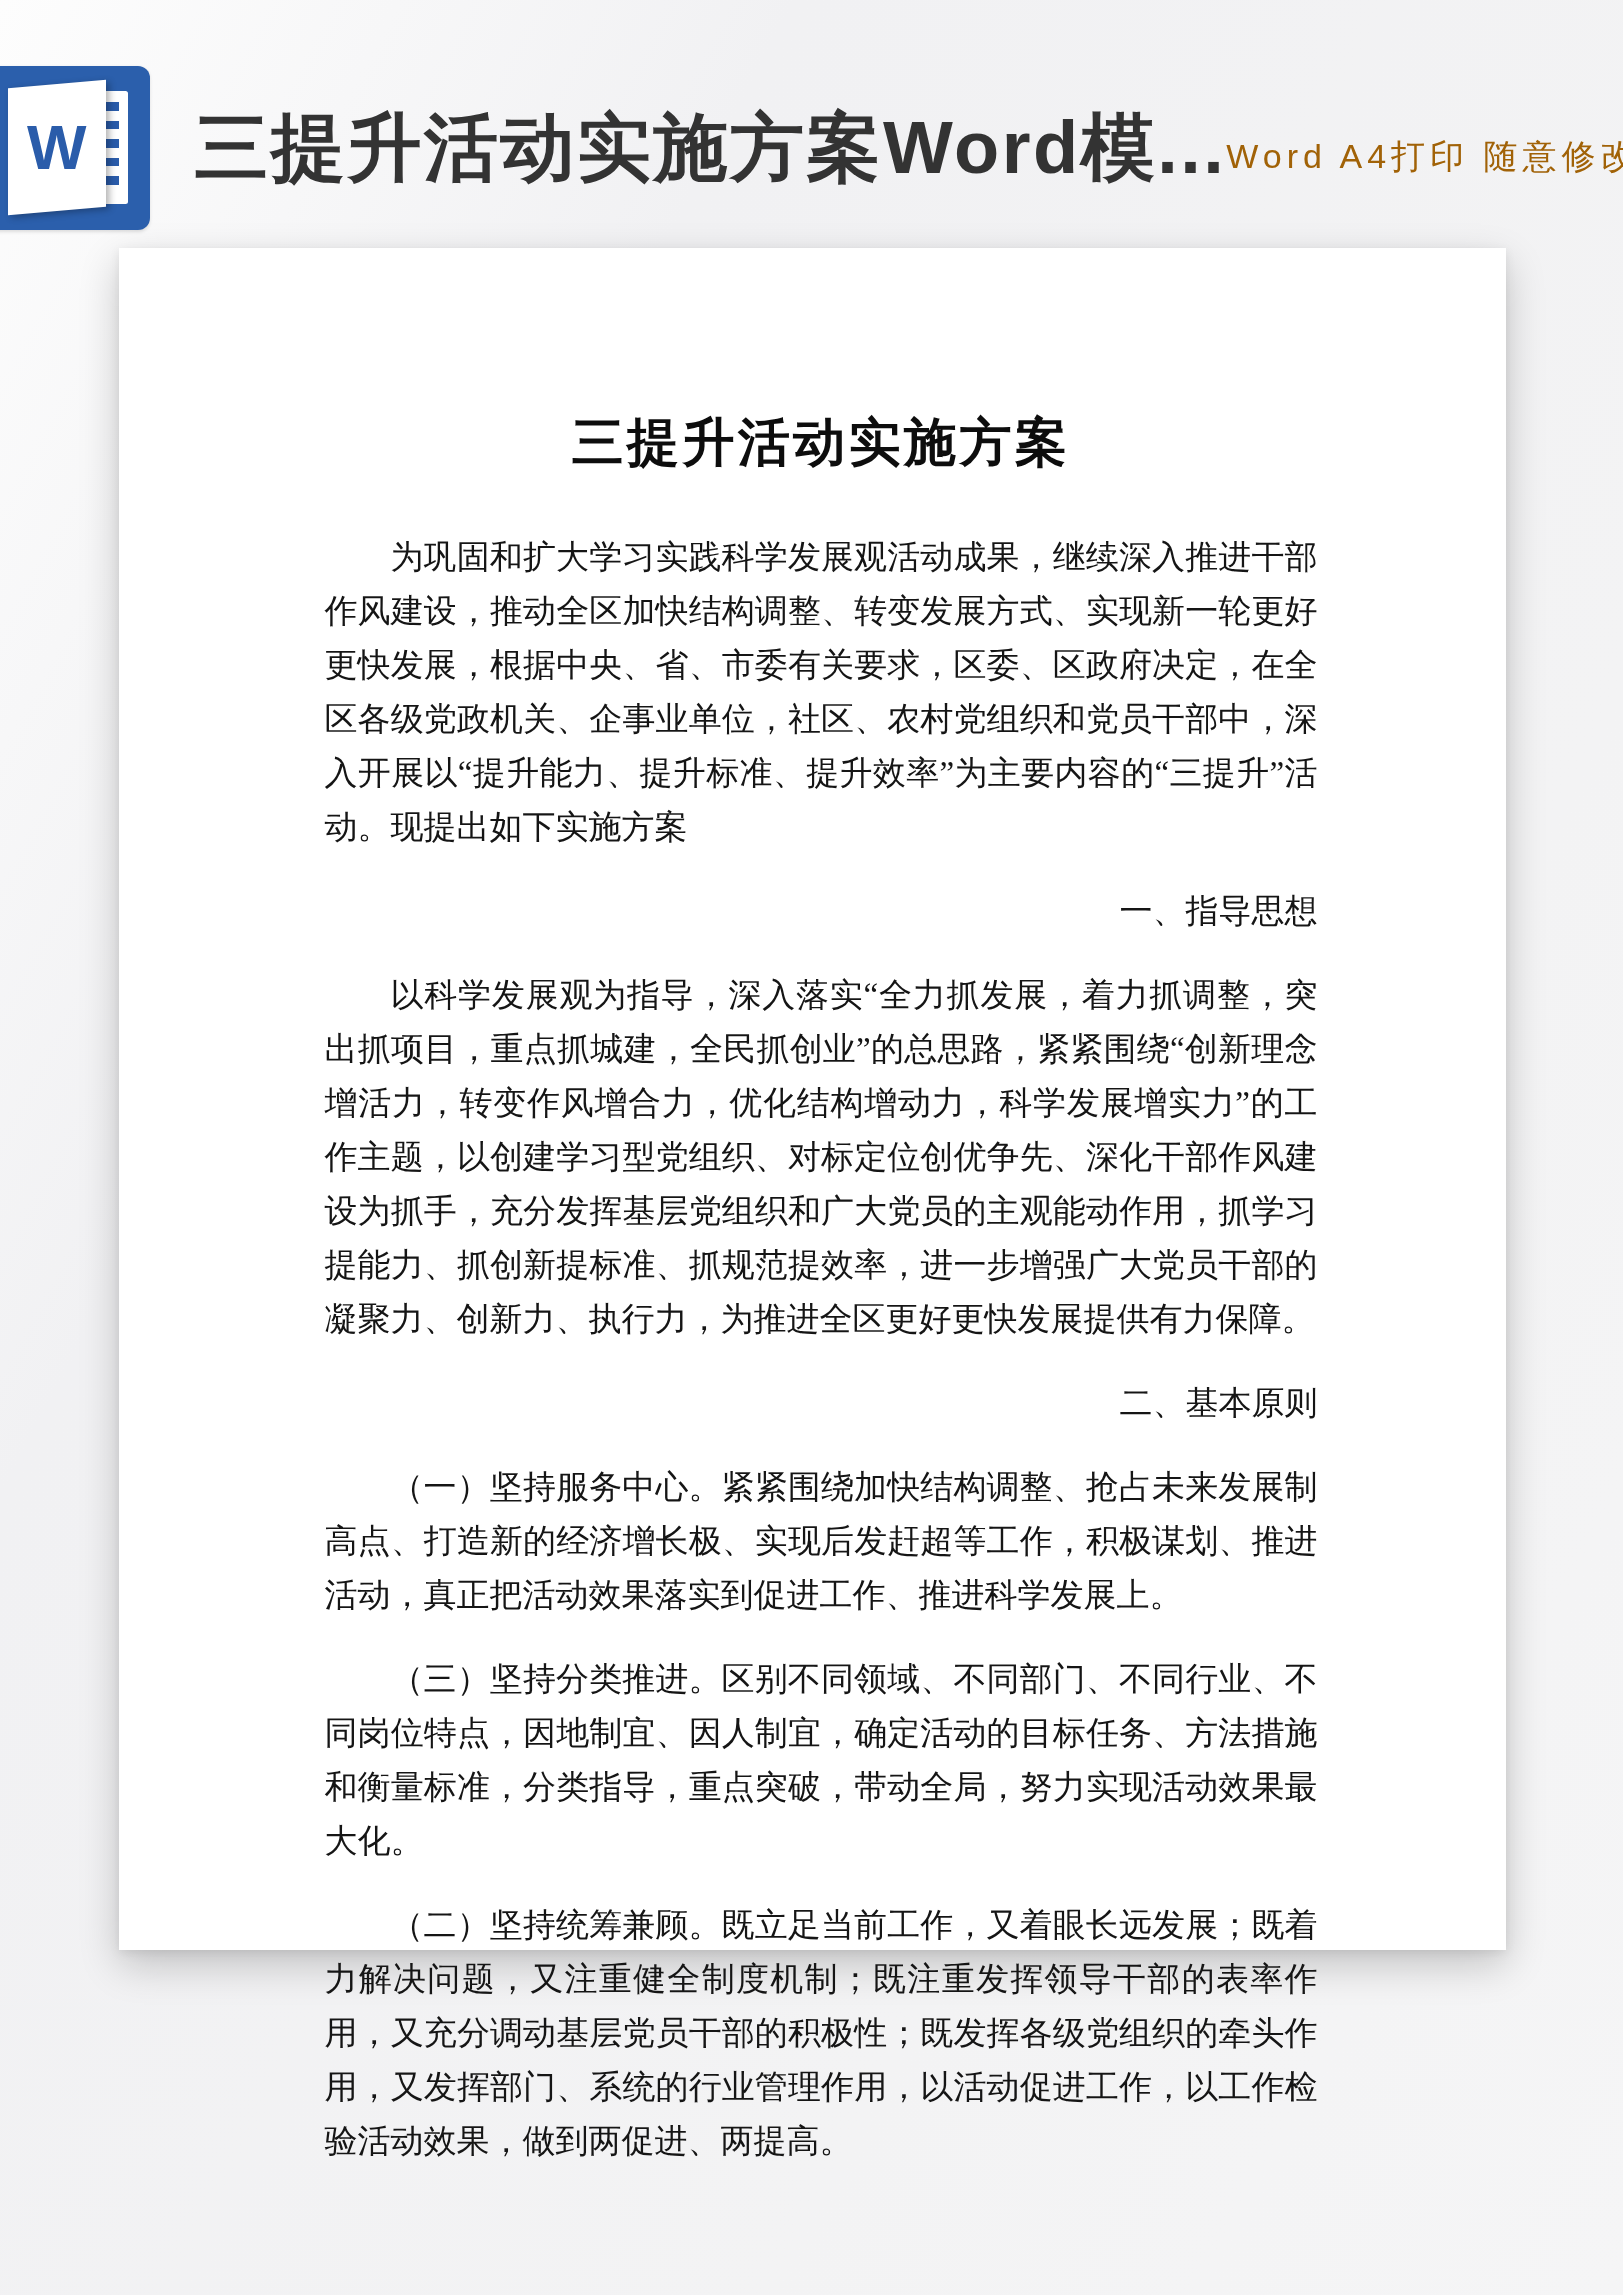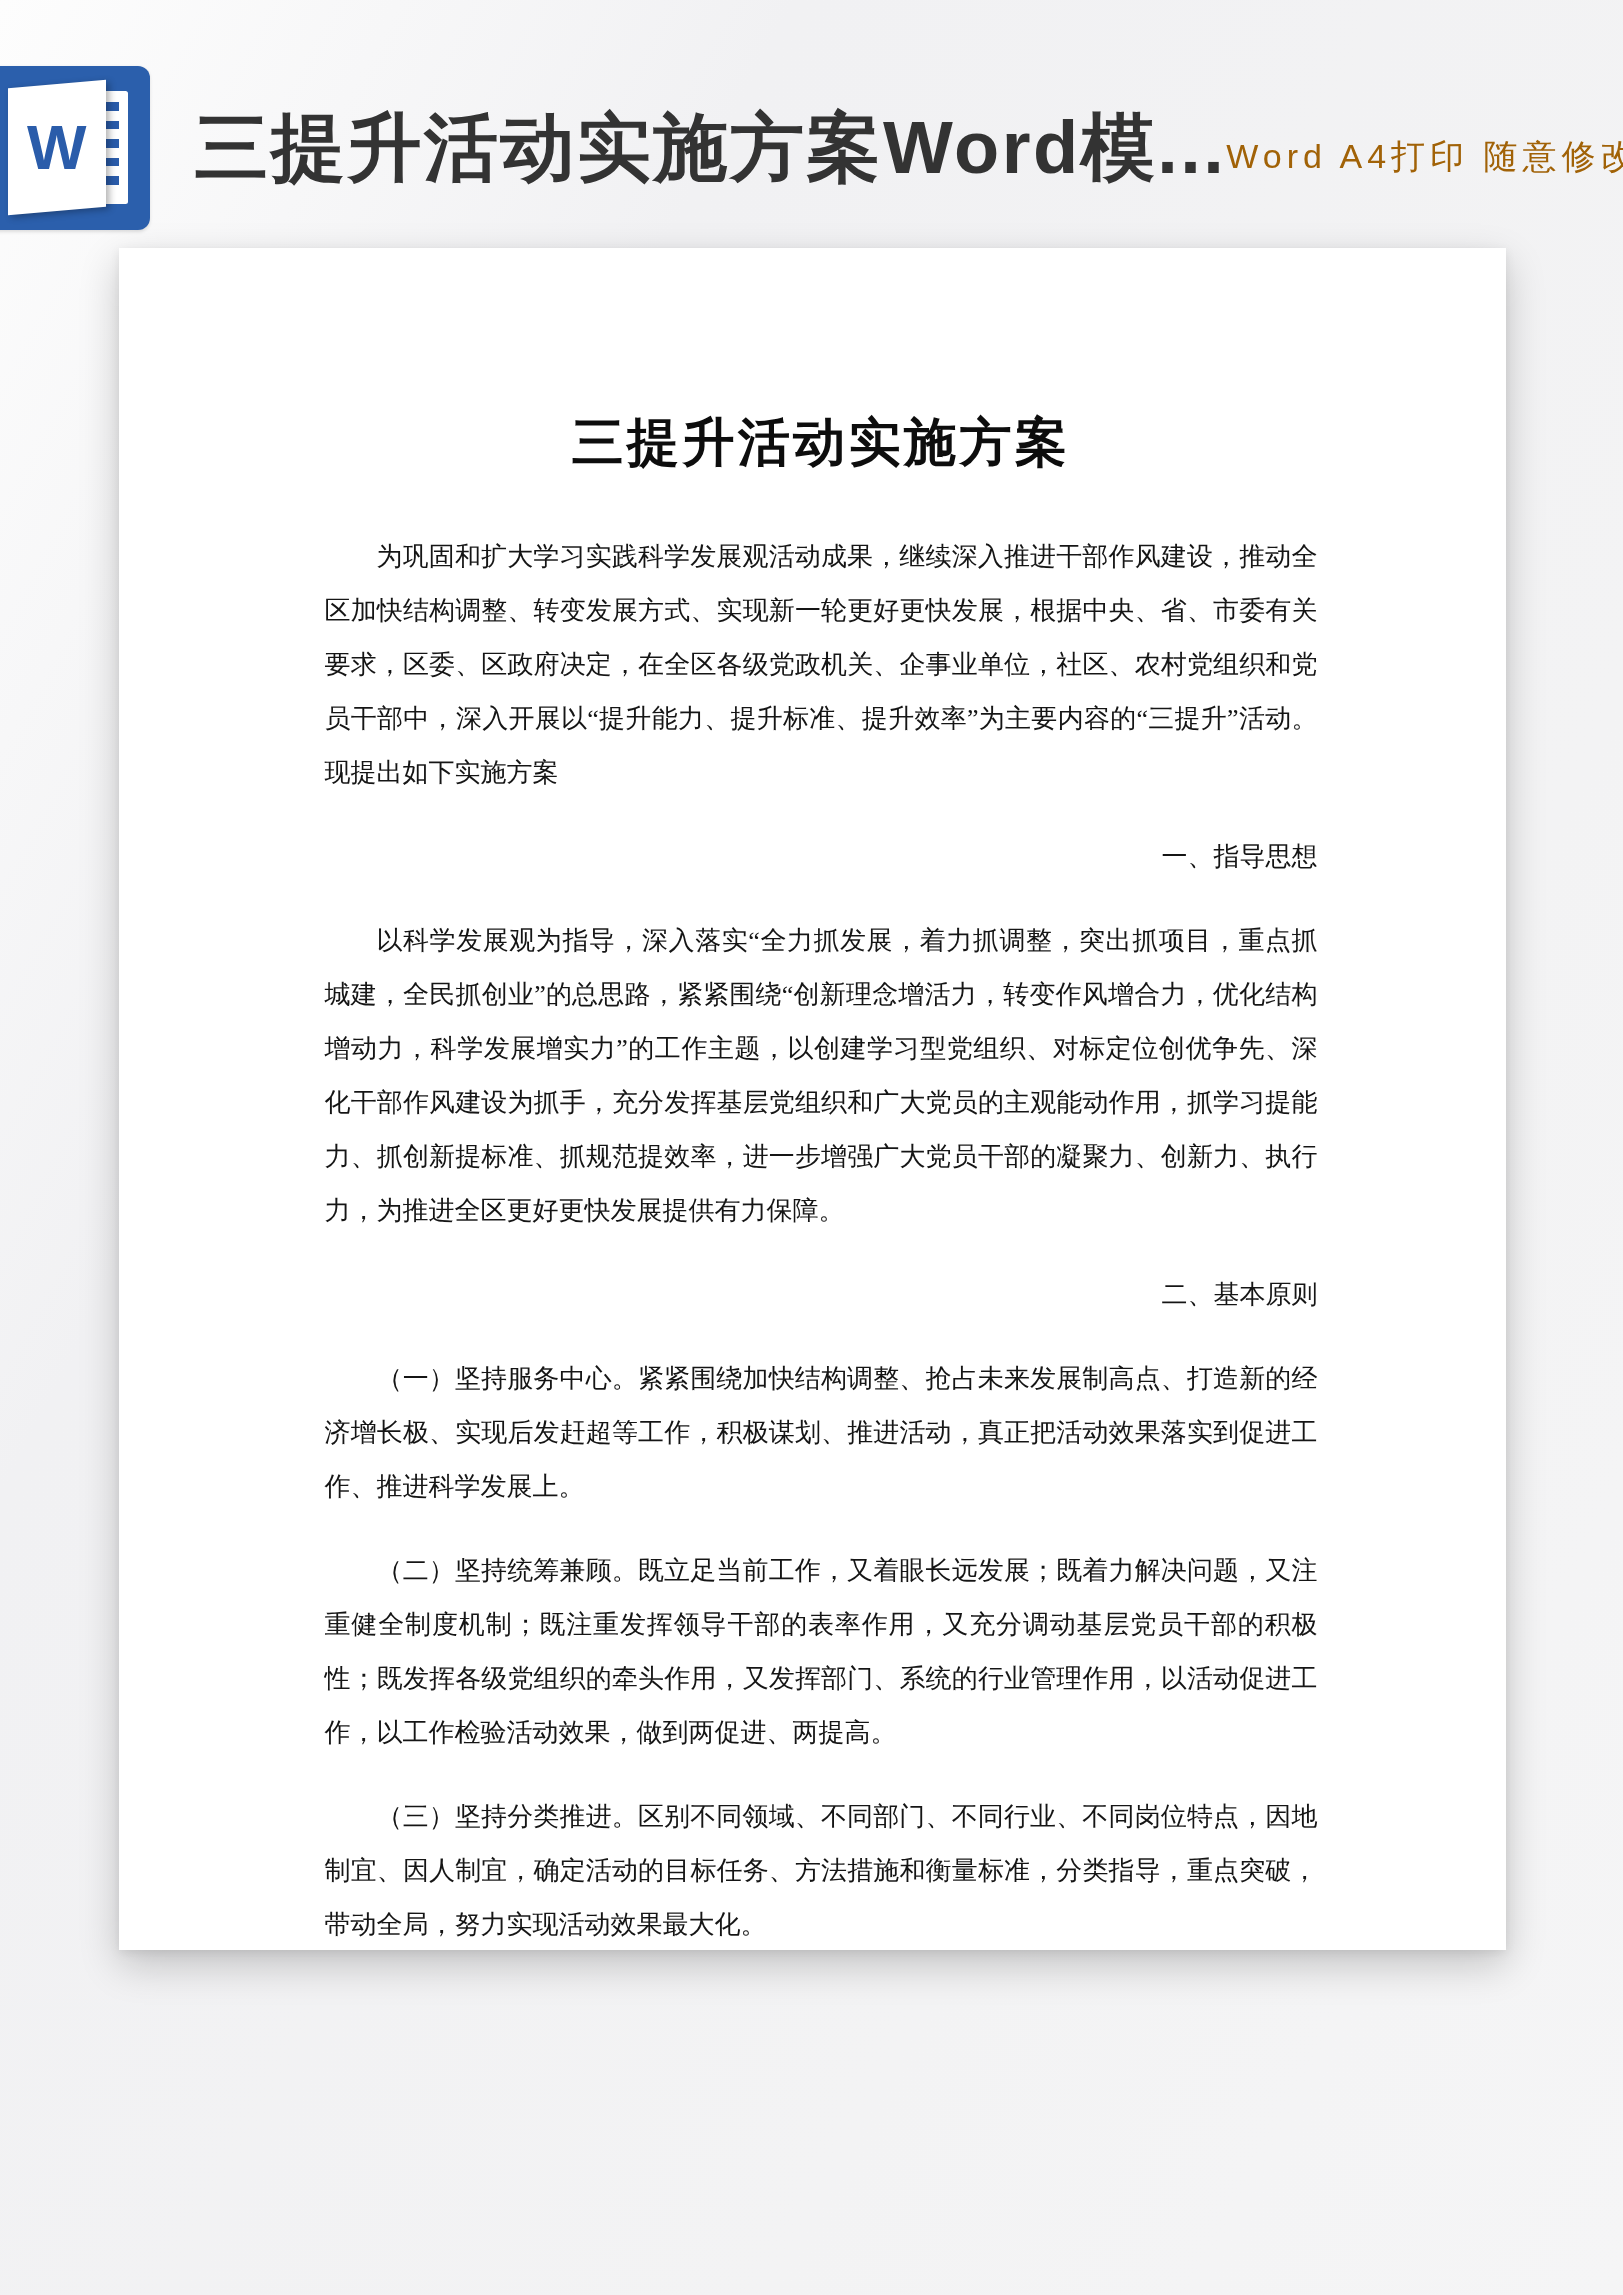--- a/index.html
+++ b/index.html
@@ -108,21 +108,21 @@
     font-family: "Liberation Serif", "DejaVu Serif", serif;
     font-size: 52px;
     line-height: 1;
     font-weight: bold;
     color: #0d0d0d;
     letter-spacing: 3.4px;
   }
   .doc-body p {
     margin: 0 0 30px 0;
     font-family: "Liberation Serif", "DejaVu Serif", serif;
-    font-size: 26px;
+    font-size: 33px;
     line-height: 54px;
     color: #151515;
     text-align: justify;
     text-indent: 2em;
   }
   .doc-body p.heading {
     text-align: right;
   }
 </style>
 </head>
@@ -142,17 +142,17 @@
 </div>
 
 <div class="page">
   <h2 class="doc-title">三提升活动实施方案</h2>
   <div class="doc-body">
       <p class="body">为巩固和扩大学习实践科学发展观活动成果，继续深入推进干部作风建设，推动全区加快结构调整、转变发展方式、实现新一轮更好更快发展，根据中央、省、市委有关要求，区委、区政府决定，在全区各级党政机关、企事业单位，社区、农村党组织和党员干部中，深入开展以“提升能力、提升标准、提升效率”为主要内容的“三提升”活动。现提出如下实施方案</p>
       <p class="heading">一、指导思想</p>
       <p class="body">以科学发展观为指导，深入落实“全力抓发展，着力抓调整，突出抓项目，重点抓城建，全民抓创业”的总思路，紧紧围绕“创新理念增活力，转变作风增合力，优化结构增动力，科学发展增实力”的工作主题，以创建学习型党组织、对标定位创优争先、深化干部作风建设为抓手，充分发挥基层党组织和广大党员的主观能动作用，抓学习提能力、抓创新提标准、抓规范提效率，进一步增强广大党员干部的凝聚力、创新力、执行力，为推进全区更好更快发展提供有力保障。</p>
       <p class="heading">二、基本原则</p>
       <p class="body">（一）坚持服务中心。紧紧围绕加快结构调整、抢占未来发展制高点、打造新的经济增长极、实现后发赶超等工作，积极谋划、推进活动，真正把活动效果落实到促进工作、推进科学发展上。</p>
+      <p class="body">（三）坚持分类推进。区别不同领域、不同部门、不同行业、不同岗位特点，因地制宜、因人制宜，确定活动的目标任务、方法措施和衡量标准，分类指导，重点突破，带动全局，努力实现活动效果最大化。</p>
       <p class="body">（二）坚持统筹兼顾。既立足当前工作，又着眼长远发展；既着力解决问题，又注重健全制度机制；既注重发挥领导干部的表率作用，又充分调动基层党员干部的积极性；既发挥各级党组织的牵头作用，又发挥部门、系统的行业管理作用，以活动促进工作，以工作检验活动效果，做到两促进、两提高。</p>
-      <p class="body">（三）坚持分类推进。区别不同领域、不同部门、不同行业、不同岗位特点，因地制宜、因人制宜，确定活动的目标任务、方法措施和衡量标准，分类指导，重点突破，带动全局，努力实现活动效果最大化。</p>
     </div>
 </div>
 
 
 </body></html>

